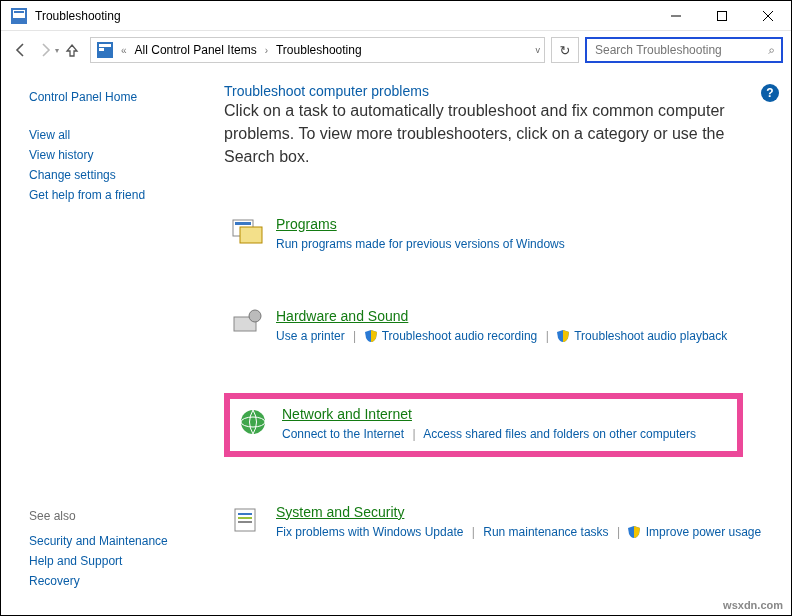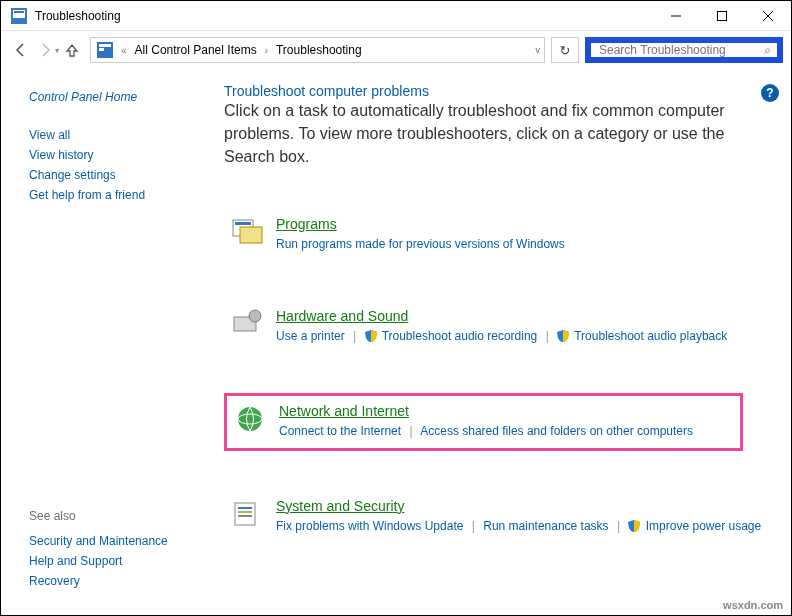--- a/index.html
+++ b/index.html
@@ -17,38 +17,38 @@
   .navrow { height: 38px; display: flex; align-items: center; padding: 0 8px; gap: 0; }
   .navbtn { width: 24px; height: 24px; display: flex; align-items: center; justify-content: center; color: #555; }
   .navbtn.disabled { color: #bbb; }
   .navrow .caret { font-size: 8px; color: #888; margin: 0 1px 0 -2px; }
   .addr { flex: 1; height: 26px; border: 1px solid #ccc; display: flex; align-items: center; margin: 0 6px; font-size: 12px; position: relative; }
   .addr .cp-icon { width: 16px; height: 16px; margin: 0 4px 0 6px; }
   .addr .chev { padding: 0 4px; color: #777; font-size: 10px; }
   .crumb { padding: 0 4px; cursor: default; }
   .addr .dd { position: absolute; right: 4px; top: 0; bottom: 0; display: flex; align-items: center; font-size: 9px; color: #666; }
   .refresh { width: 28px; height: 26px; border: 1px solid #ccc; display: flex; align-items: center; justify-content: center; font-size: 13px; color: #444; }
-  .search { width: 198px; height: 26px; border: 6px solid #1d4ed8; margin-left: 6px; display: flex; align-items: center; position: relative; }
+  .search { width: 198px; height: 26px; border: 2px solid #1d4ed8; margin-left: 6px; display: flex; align-items: center; position: relative; }
   .search input { border: none; outline: none; width: 100%; height: 100%; padding: 0 24px 0 8px; font-size: 12px; color: #333; }
   .search .mag { position: absolute; right: 6px; color: #777; font-size: 12px; }
 
   
   .body { display: flex; height: calc(616px - 30px - 38px - 2px); }
   .sidebar { width: 205px; padding: 18px 8px 0 28px; font-size: 12px; position: relative; }
-  .sidebar .home { color: #0a5ea8; text-decoration: none; display: block; margin-bottom: 18px; font-style: italic; }
+  .sidebar .home { color: #0a5ea8; text-decoration: none; display: block; margin-bottom: 18px; }
   .sidebar a { color: #0a5ea8; text-decoration: none; display: block; padding: 3px 0; }
   .seealso-block { position: absolute; bottom: 24px; left: 28px; }
   .seealso-title { color: #6d6d6d; font-size: 12px; margin-bottom: 8px; }
 
   .main { flex: 1; padding: 14px 20px 0 18px; position: relative; }
   .main h1 { color: #0a5ea8; font-weight: 400; font-size: 14px; }
   .main .blurb { font-size: 16px; color: #333; line-height: 1.45; margin-bottom: 18px; }
 
   .cat { display: flex; padding: 6px 6px 10px 6px; margin-bottom: 6px; margin-top: 40px; }
-  .cat.highlight { border: 3px solid #ec4899; margin-right: 28px; }
+  .cat.highlight { border: 6px solid #ec4899; margin-right: 28px; }
   .cat-icon { width: 34px; height: 34px; flex: 0 0 34px; margin-right: 12px; }
   .cat-body { flex: 1; }
   .cat-title { color: #137b12; font-size: 14px; font-weight: 400; display: inline-block; }
   .cat-links { margin-top: 4px; font-size: 12px; }
   .cat-links a { color: #0a5ea8; text-decoration: none; }
   .cat-links .sep { color: #999; padding: 0 5px; }
   .shield { vertical-align: -2px; margin-right: 2px; }
 
   .helpbtn { position: absolute; top: 83px; right: 12px; width: 18px; height: 18px; background: #0a5ea8; color: #fff; border-radius: 50%; font-size: 12px; display: flex; align-items: center; justify-content: center; font-weight: 700; }
 

